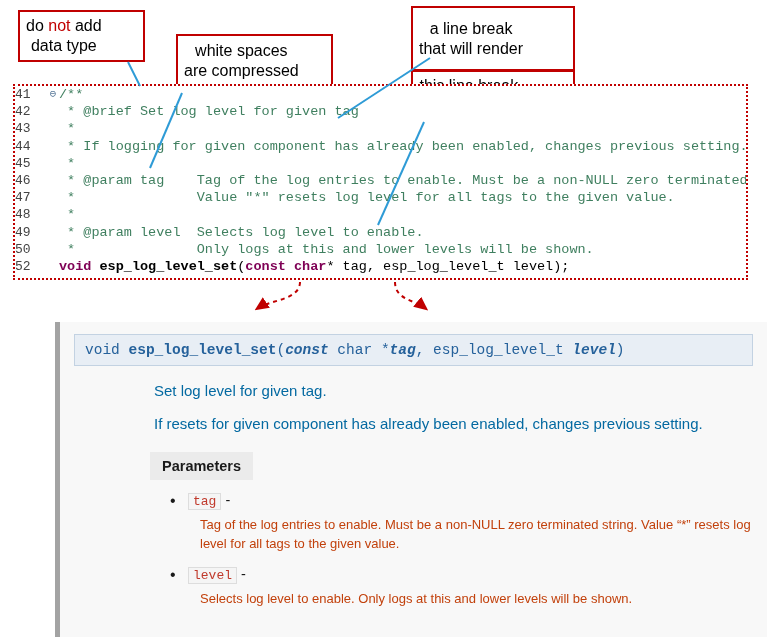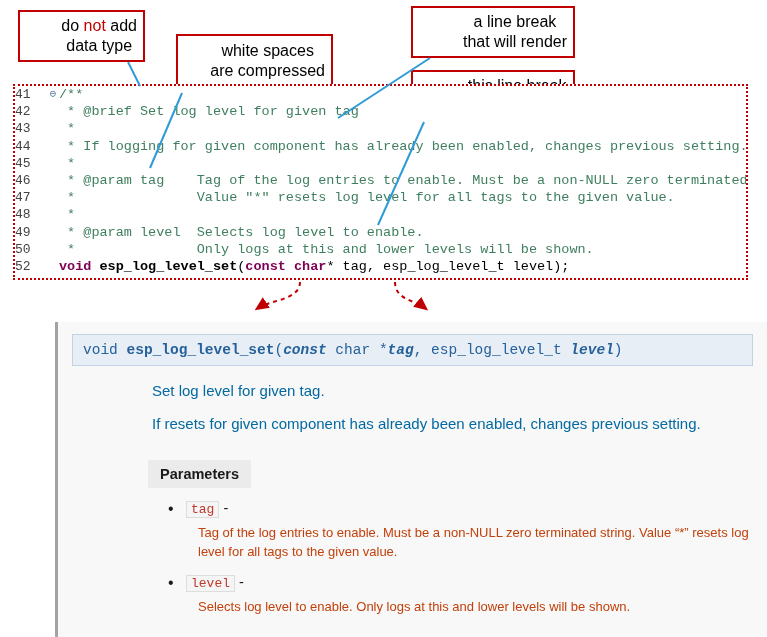--- a/index.html
+++ b/index.html
@@ -20,31 +20,31 @@
     position: absolute;
     border: 2px solid #c00000;
     background: #ffffff;
     color: #000000;
     font-family: "Liberation Sans", sans-serif;
     font-size: 16px;
     line-height: 1.25;
     text-align: center;
     display: flex;
     align-items: center;
-    justify-content: flex-end;
+    justify-content: flex-start;
     box-sizing: border-box;
     padding: 4px 6px;
   }
   .callout .red {
     color: #c00000;
   }
 
   #callout-no-datatype { left: 18px;  top: 10px;  width: 127px; height: 52px; }
   #callout-whitespace  { left: 176px; top: 34px;  width: 157px; height: 54px; }
-  #callout-linebreak-render { left: 411px; top: 6px;  width: 164px; height: 52px; }
+  #callout-linebreak-render { left: 411px; top: 6px;  width: 164px; height: 65px; }
   #callout-linebreak-norender { left: 411px; top: 70px; width: 164px; height: 52px; }
 
   
   #code-block {
     position: absolute;
     left: 13px;
     top: 84px;
     width: 735px;
     height: 196px;
     border: 2px dotted #c00000;
@@ -98,21 +98,21 @@
   }
 
   
   #doc-panel {
     position: absolute;
     left: 55px;
     top: 322px;
     width: 712px;
     height: 315px;
     background: #f8f8f8;
-    border-left: 3px solid #a3a3a3;
+    border-left: 5px solid #a3a3a3;
     box-sizing: border-box;
     overflow: hidden;
   }
   #doc-signature {
     margin: 12px 14px 0 14px;
     padding: 7px 10px;
     background: #e8eef5;
     border: 1px solid #c3d2e2;
     font-family: "Liberation Mono", monospace;
     font-size: 14.5px;
@@ -122,21 +122,21 @@
   }
   #doc-signature .sig-italic { font-style: italic; font-weight: bold; }
   #doc-signature .sig-plain { font-weight: normal; color: #25619b; }
   .doc-para {
     margin: 16px 0 0 94px;
     font-family: "Liberation Sans", sans-serif;
     font-size: 15px;
     color: #0369a1;
   }
   #params-heading {
-    margin: 28px 0 0 90px;
+    margin: 20px 0 0 90px;
     display: inline-block;
     background: #ebebeb;
     padding: 6px 12px;
     font-family: "Liberation Sans", sans-serif;
     font-size: 14.5px;
     font-weight: bold;
     color: #1a1a1a;
   }
   .param-item {
     margin: 12px 0 0 128px;

